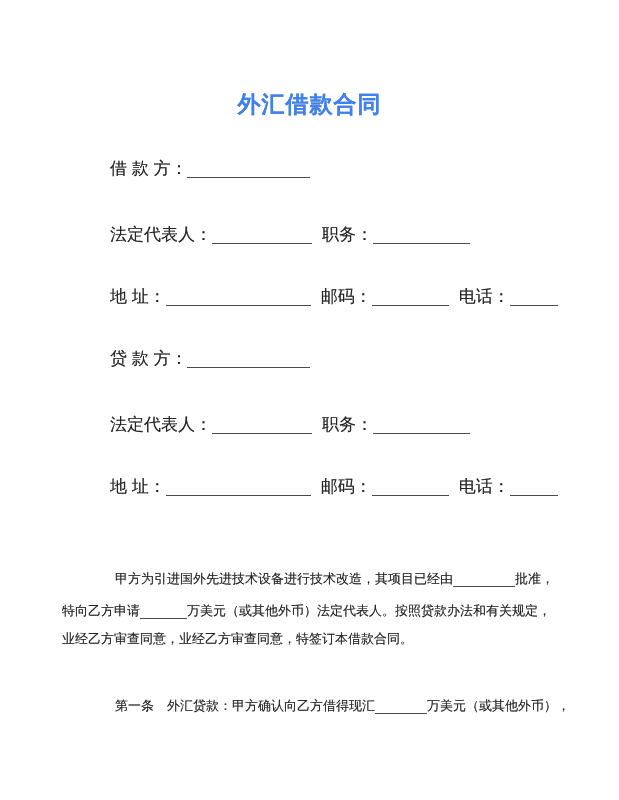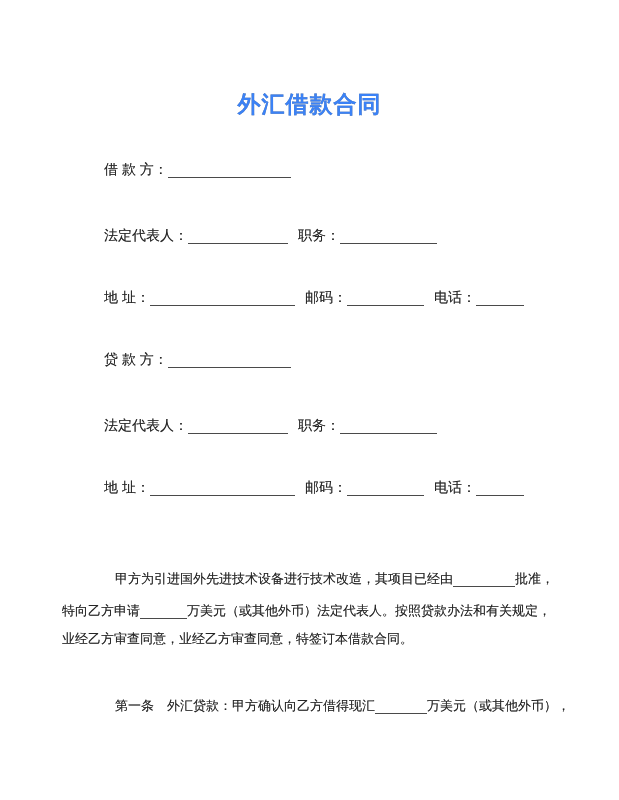--- a/index.html
+++ b/index.html
@@ -13,22 +13,22 @@
   }
   .title{
     position:absolute;top:70px;left:0;right:0;
     text-align:center;
     font-size:23px;font-weight:bold;color:#3b82f6;
     letter-spacing:1px;
     text-shadow:0 0 .4px rgba(0,0,0,.5);
     margin-top:19px;
   }
   .form-row{
-    position:absolute;left:104px;
-    font-size:14px;line-height:18px;white-space:nowrap;
+    position:absolute;left:110px;
+    font-size:17px;line-height:18px;white-space:nowrap;
     text-shadow:0 0 .3px rgba(0,0,0,.45);
     text-decoration:underline;
   }
   .row1{top:160px;} .row2{top:226px;} .row3{top:288px;}
   .row4{top:350px;} .row5{top:416px;} .row6{top:478px;}
   .lbl{display:inline-block;}
   .gap{display:inline-block;width:10px;}
   .u-line{
     display:inline-block;height:14px;
     border-bottom:1px solid #4a4a4a;

